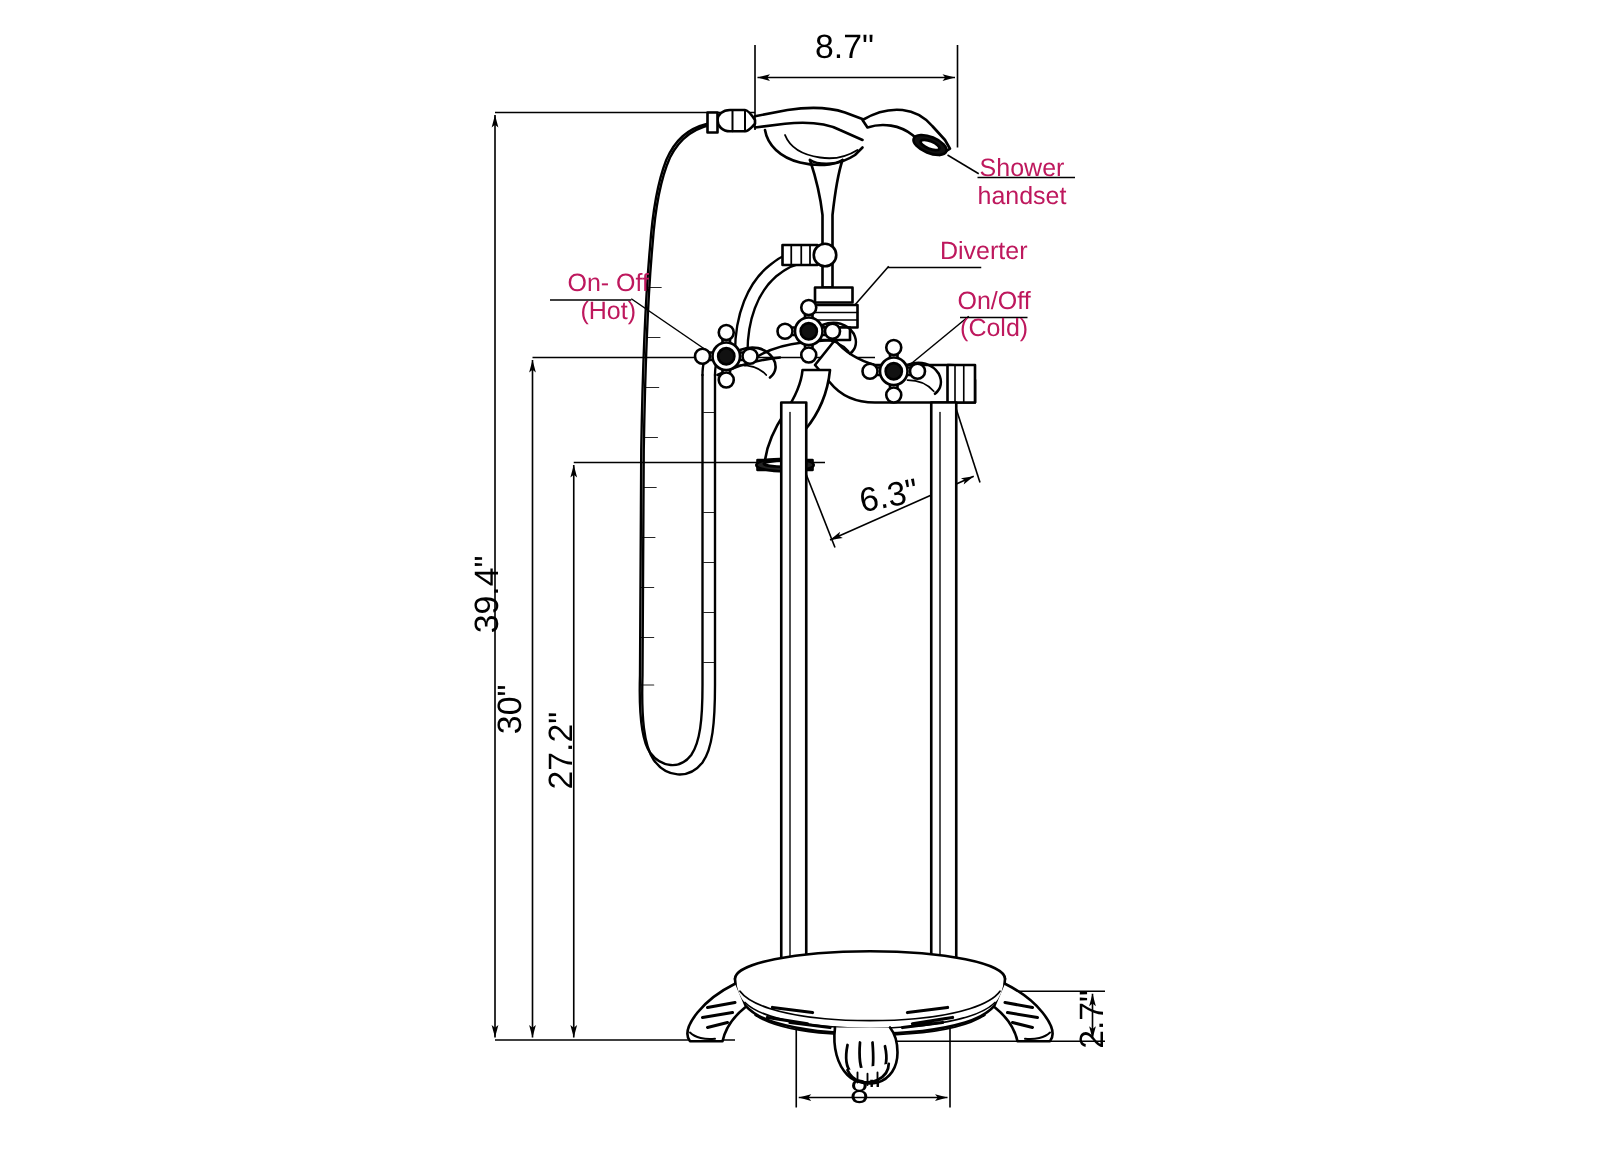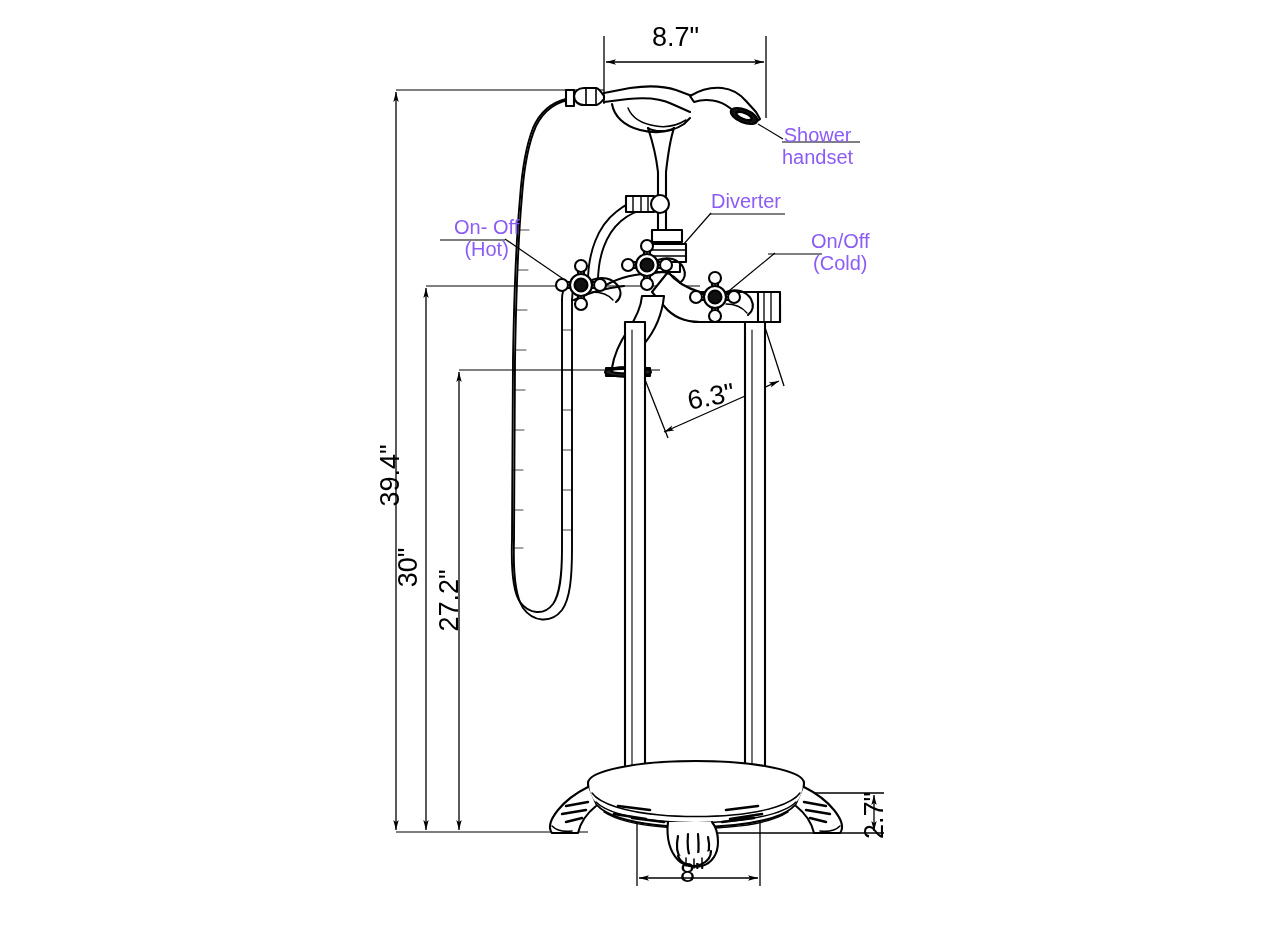--- a/index.html
+++ b/index.html
@@ -23,21 +23,21 @@
   }
   .dimtext {
     position: absolute;
     color: #000000;
     font-family: "Liberation Sans", sans-serif;
     white-space: nowrap;
     font-weight: 400;
   }
   .calltext {
     position: absolute;
-    color: #8b5cf6;
+    color: #be185d;
     font-family: "Liberation Sans", sans-serif;
     white-space: nowrap;
     text-align: center;
     line-height: 1.12;
   }
   .vert {
     transform-origin: 50% 50%;
   }
 </style>
 </head>
@@ -321,27 +321,27 @@
 
   <div class="dimtext" style="left:680px; top:858px; font-size:27px;">8"</div>
 
   <div class="dimtext vert" style="left:824px; top:800px; width:100px; text-align:center; font-size:27px; transform: rotate(-90deg);">2.7"</div>
 
   <div class="calltext" style="left:782px; top:124px; font-size:20px;">
     <div>Shower</div>
     <div>handset</div>
   </div>
 
-  <div class="calltext" style="left:711px; top:190px; font-size:20px;">
+  <div class="calltext" style="left:752px; top:190px; font-size:20px;">
     <div>Diverter</div>
   </div>
 
   <div class="calltext" style="left:454px; top:216px; font-size:20px;">
     <div>On- Off</div>
     <div>(Hot)</div>
   </div>
 
-  <div class="calltext" style="left:766px; top:230px; font-size:20px;margin-left:45px;">
+  <div class="calltext" style="left:766px; top:230px; font-size:20px;">
     <div>On/Off</div>
     <div>(Cold)</div>
   </div>
 
 </div>
 
 </body></html>

